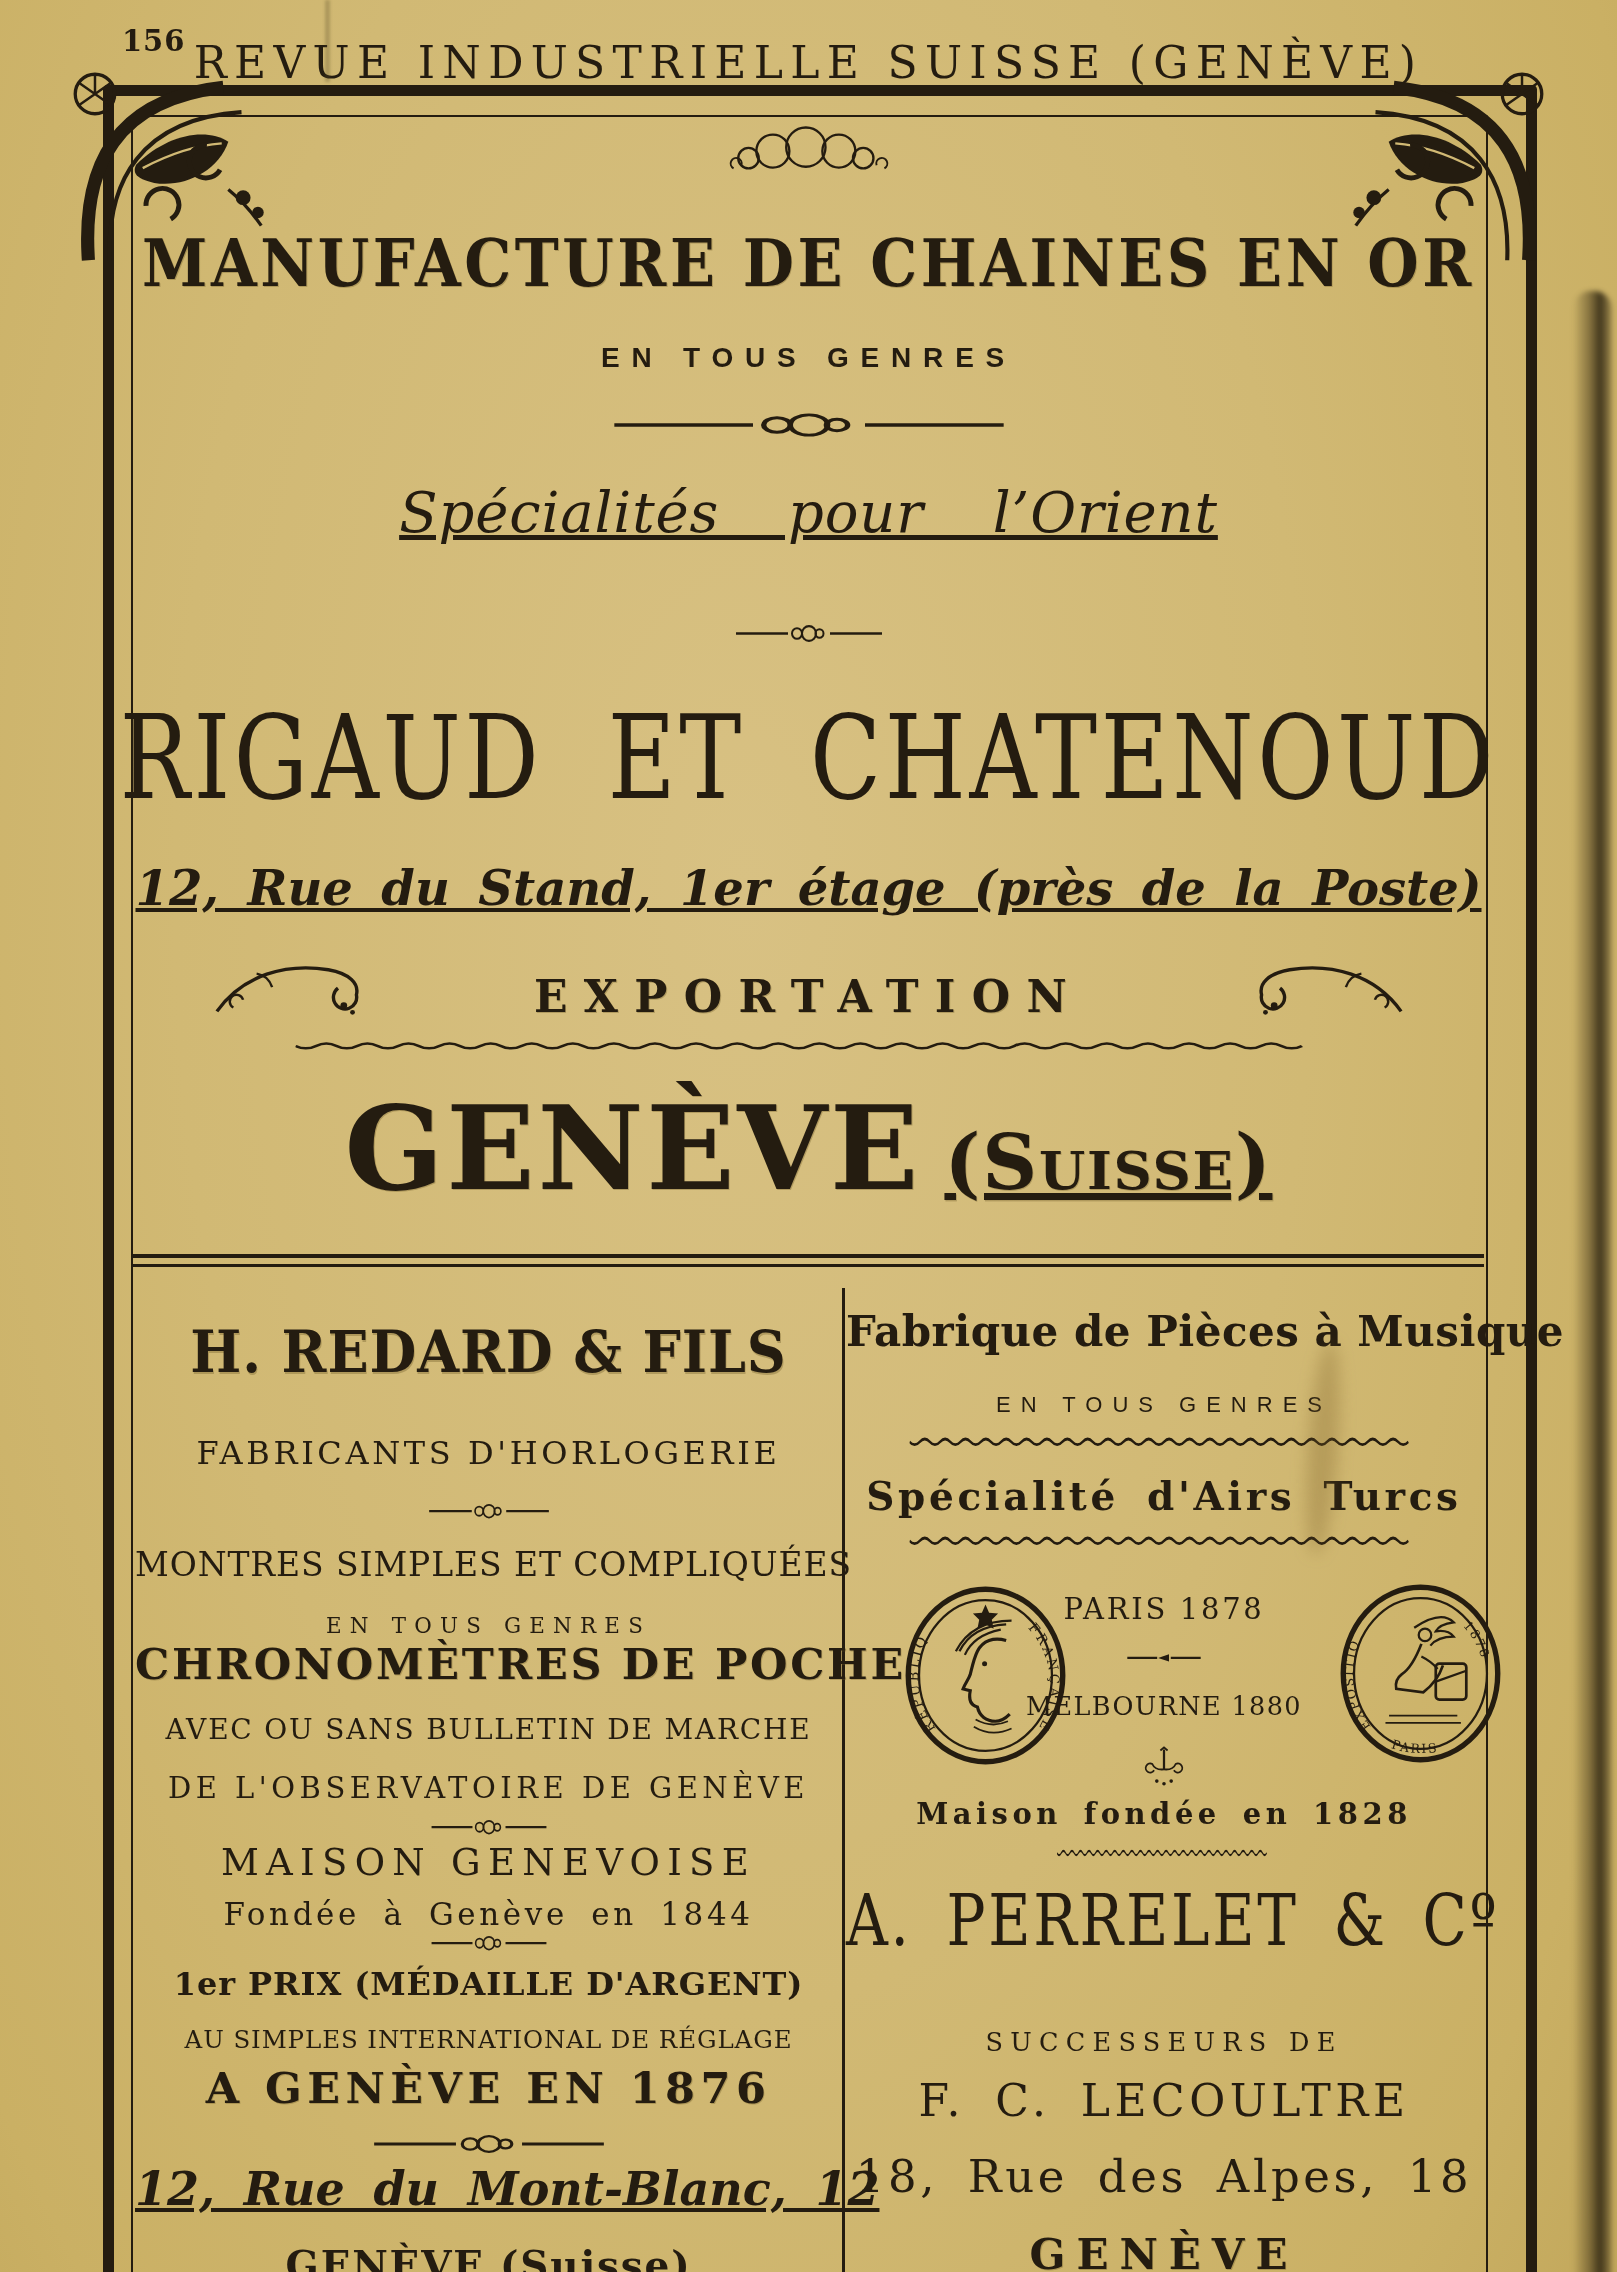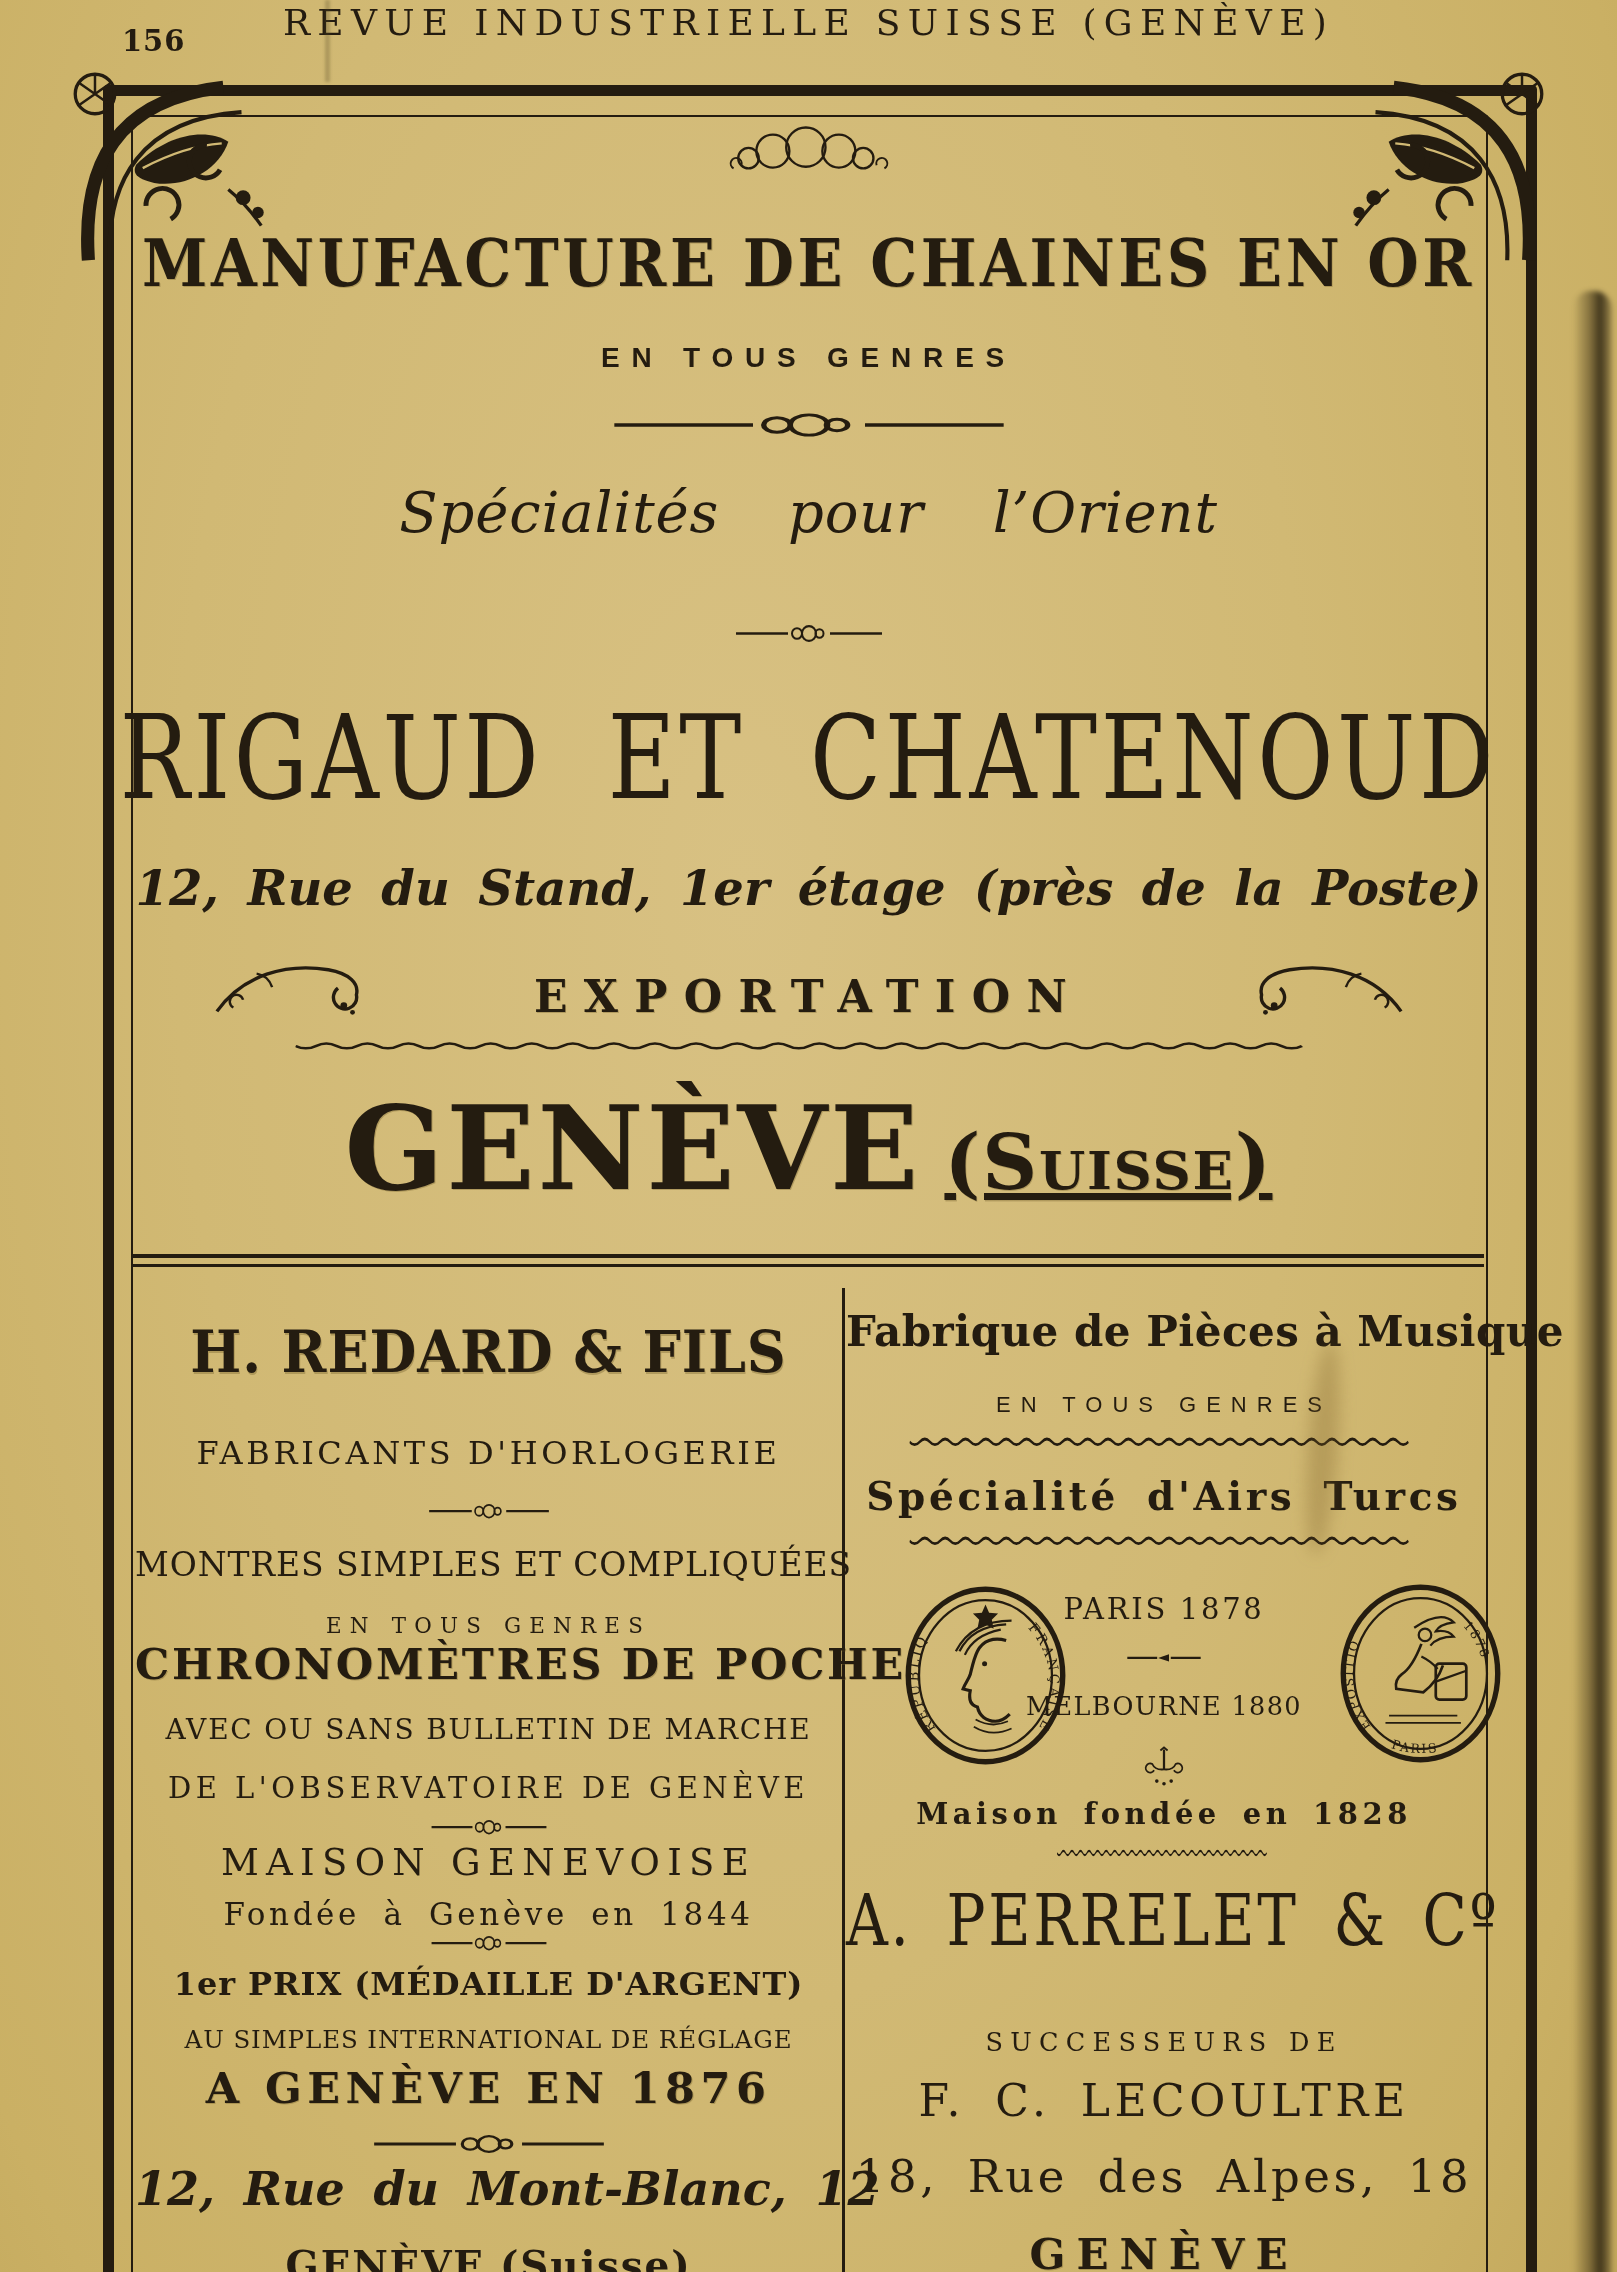--- a/index.html
+++ b/index.html
@@ -6,21 +6,21 @@
   html,body{margin:0;padding:0;background:#8a7743;}
   .page{
     position:relative; width:1617px; height:2615px; overflow:hidden;
     background:
       radial-gradient(ellipse at 46% 34%, #d8c183 0%, #d1b974 46%, #cab064 78%, #bda256 100%);
     color:var(--ink);
     font-family:"DejaVu Serif","Liberation Serif",serif;
   }
   .line{position:absolute; left:0; width:100%; text-align:center; white-space:nowrap; color:var(--ink);}
   .sans{font-family:"Liberation Sans","DejaVu Sans",sans-serif;}
-  .b{font-weight:bold;} .i{font-style:italic;}
+  .b{font-weight:bold;} .i{font-style:italic;text-decoration:underline;}
   .sc{font-variant:small-caps;}
   .engraved{text-shadow:0.9px 1.4px 0 rgba(110,88,38,.35);}
   .orn{position:absolute;}
   svg{color:var(--ink); display:block;}
   .frame-outer{position:absolute; left:103px; top:85px; width:1412px; height:2364px;
     border:11.8px solid var(--ink); border-radius:4.5px;}
   .frame-inner{position:absolute; left:131px; top:115px; width:1353px; height:2297px;
     border:2.7px solid var(--ink); border-radius:1.8px;}
   .corner{position:absolute; width:214px; height:214px;}
   .corner.tr{transform:scaleX(-1);} .corner.bl{transform:scaleY(-1);} .corner.br{transform:scale(-1,-1);}
@@ -96,21 +96,21 @@
       <path d="M196,150 q22,18 40,44" stroke="currentColor" stroke-width="4" fill="none"></path>
       <circle cx="214" cy="160" r="9" fill="currentColor"></circle>
       <circle cx="232" cy="178" r="7" fill="currentColor"></circle>
     </g>
   </defs>
 </svg>
 
 <div class="page">
 
   <div style="position:absolute;left:122px;top:23.6px;font:bold 29px 'DejaVu Serif',serif;letter-spacing:0.9px;">156</div>
-  <div class="line" style="top:2px;font-size:36px;letter-spacing:7.3px;">REVUE INDUSTRIELLE SUISSE (GENÈVE)</div>
+  <div class="line" style="top:37px;font-size:44px;letter-spacing:7.3px;">REVUE INDUSTRIELLE SUISSE (GENÈVE)</div>
 
   <div class="frame-outer"></div>
   <div class="frame-inner"></div>
   <svg class="corner tl" viewBox="0 0 260 260" style="left:67px;top:66px;">
       <use href="#cornerart"></use>
     </svg>
   <svg class="corner tr" viewBox="0 0 260 260" style="left:1336px;top:66px;">
       <use href="#cornerart"></use>
     </svg>
   <svg class="corner bl" viewBox="0 0 260 260" style="left:67px;top:2257px;">

